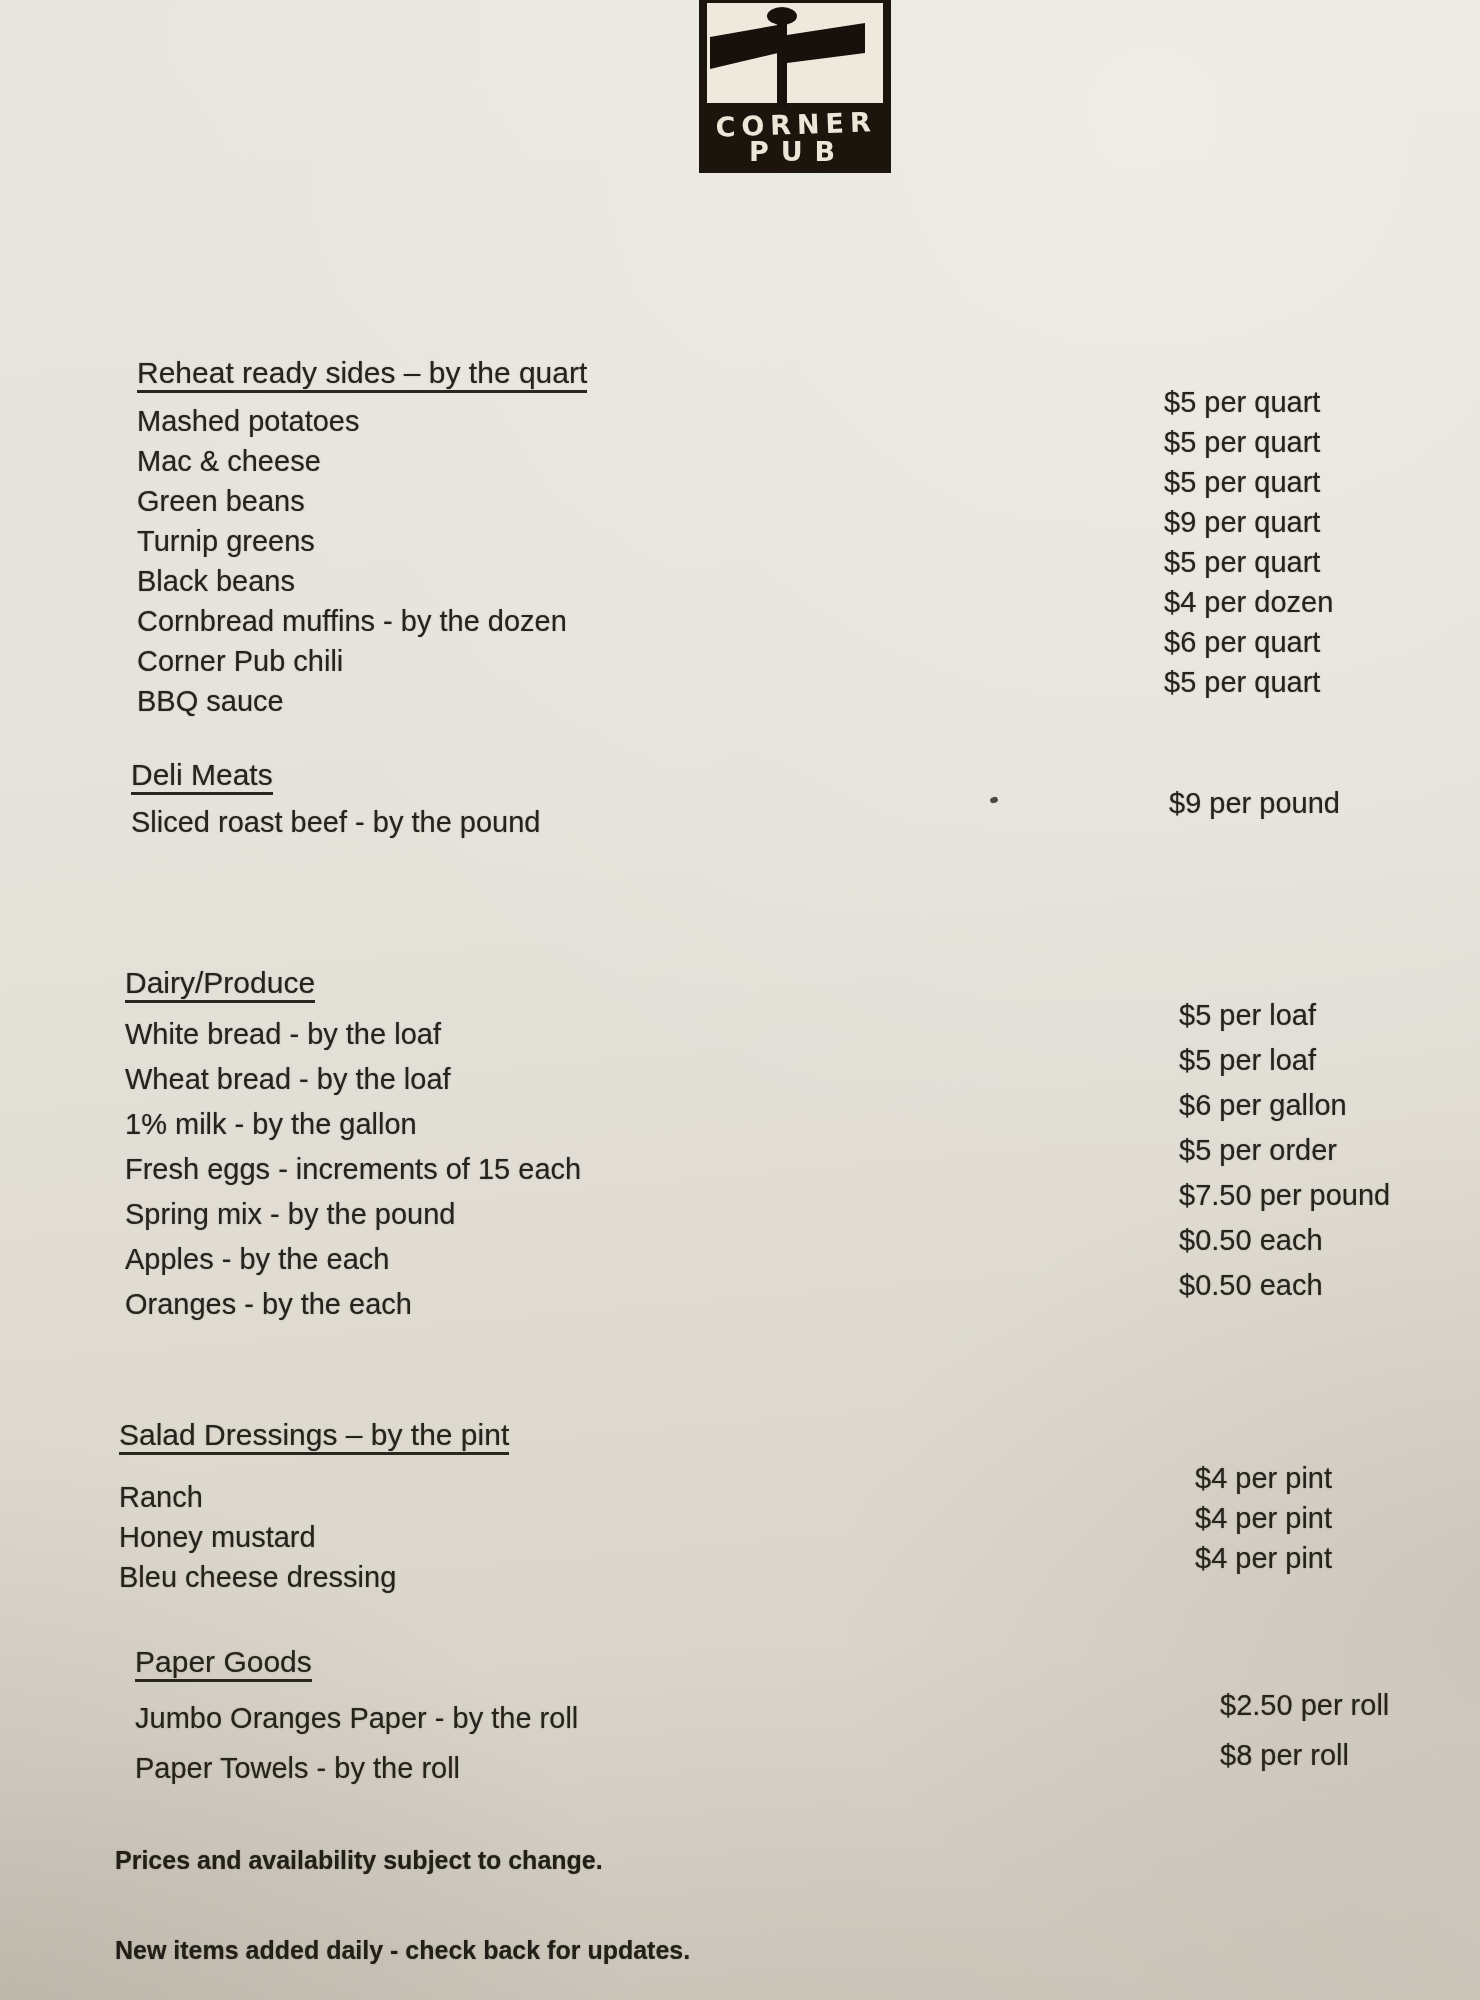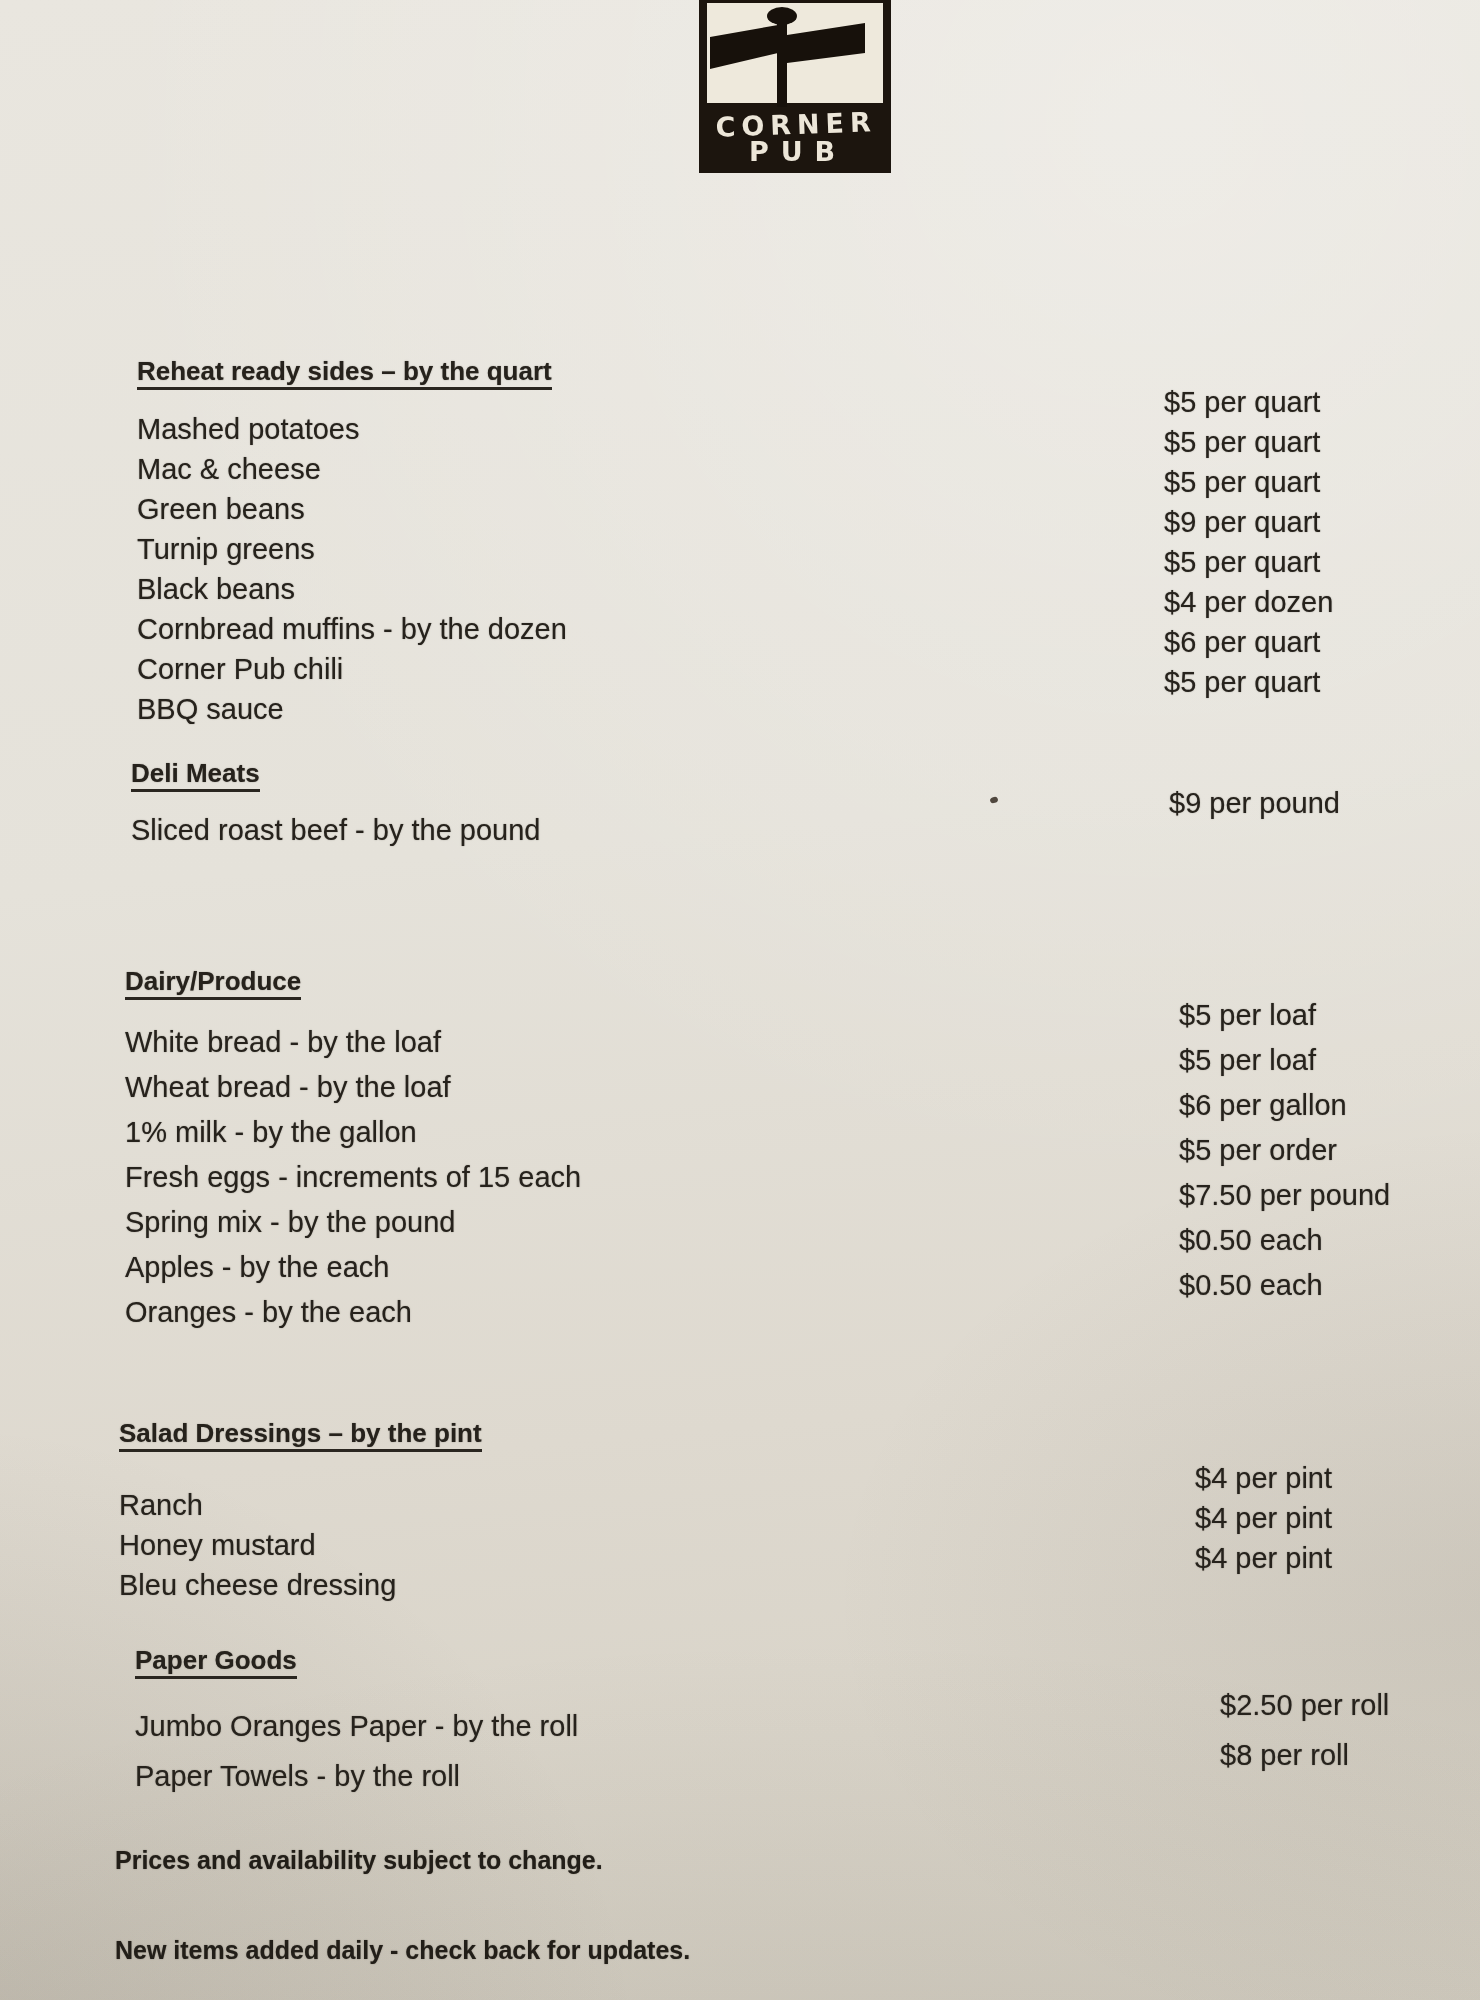--- a/index.html
+++ b/index.html
@@ -14,24 +14,24 @@
       radial-gradient(80% 40% at 104% 80%, rgba(70,60,45,.10), transparent 60%),
       linear-gradient(175deg,#e9e6df 0%,#e5e2da 42%,#ded9cf 70%,#d4cfc3 100%);
   }
   .page{position:absolute;inset:0;color:#26221c;}
   .page *{box-sizing:border-box;}
   
   .logo{position:absolute;left:699px;top:-6px;width:192px;height:182px;}
   
   .section{position:absolute;left:0;width:1480px;font-size:29px;
            text-shadow:0 0 1.2px rgba(40,35,28,.5);}
-  .hd{margin-left:var(--lx);height:var(--hh);font-weight:bold;font-size:26px;white-space:nowrap;}
+  .hd{margin-left:var(--lx);height:var(--hh);font-weight:normal;font-size:30px;white-space:nowrap;}
   .hd span{border-bottom:3px solid #2a2620;padding-bottom:1px;}
   .row{position:relative;height:var(--lh);white-space:nowrap;}
-  .nm{position:absolute;left:var(--lx);top:16px;}
+  .nm{position:absolute;left:var(--lx);top:8px;}
   .pr{position:absolute;left:var(--px);top:-11px;}
   .s1{top:356px;--lx:137px;--px:1164px;--lh:40px;--hh:41px;}
   .s2{top:758px;--lx:131px;--px:1169px;--lh:43px;--hh:40px;}
   .s3{top:966px;--lx:125px;--px:1179px;--lh:45px;--hh:44px;}
   .s4{top:1418px;--lx:119px;--px:1195px;--lh:40px;--hh:55px;}
   .s5{top:1645px;padding-left:20px;--lx:115px;--px:1200px;--lh:50px;--hh:49px;}
   .s5 .pr{top:-5px;}
   
   .note{position:absolute;left:115px;font-weight:bold;font-size:25px;color:#221e18;
         text-shadow:0 0 1.2px rgba(40,35,28,.55);white-space:nowrap;}

